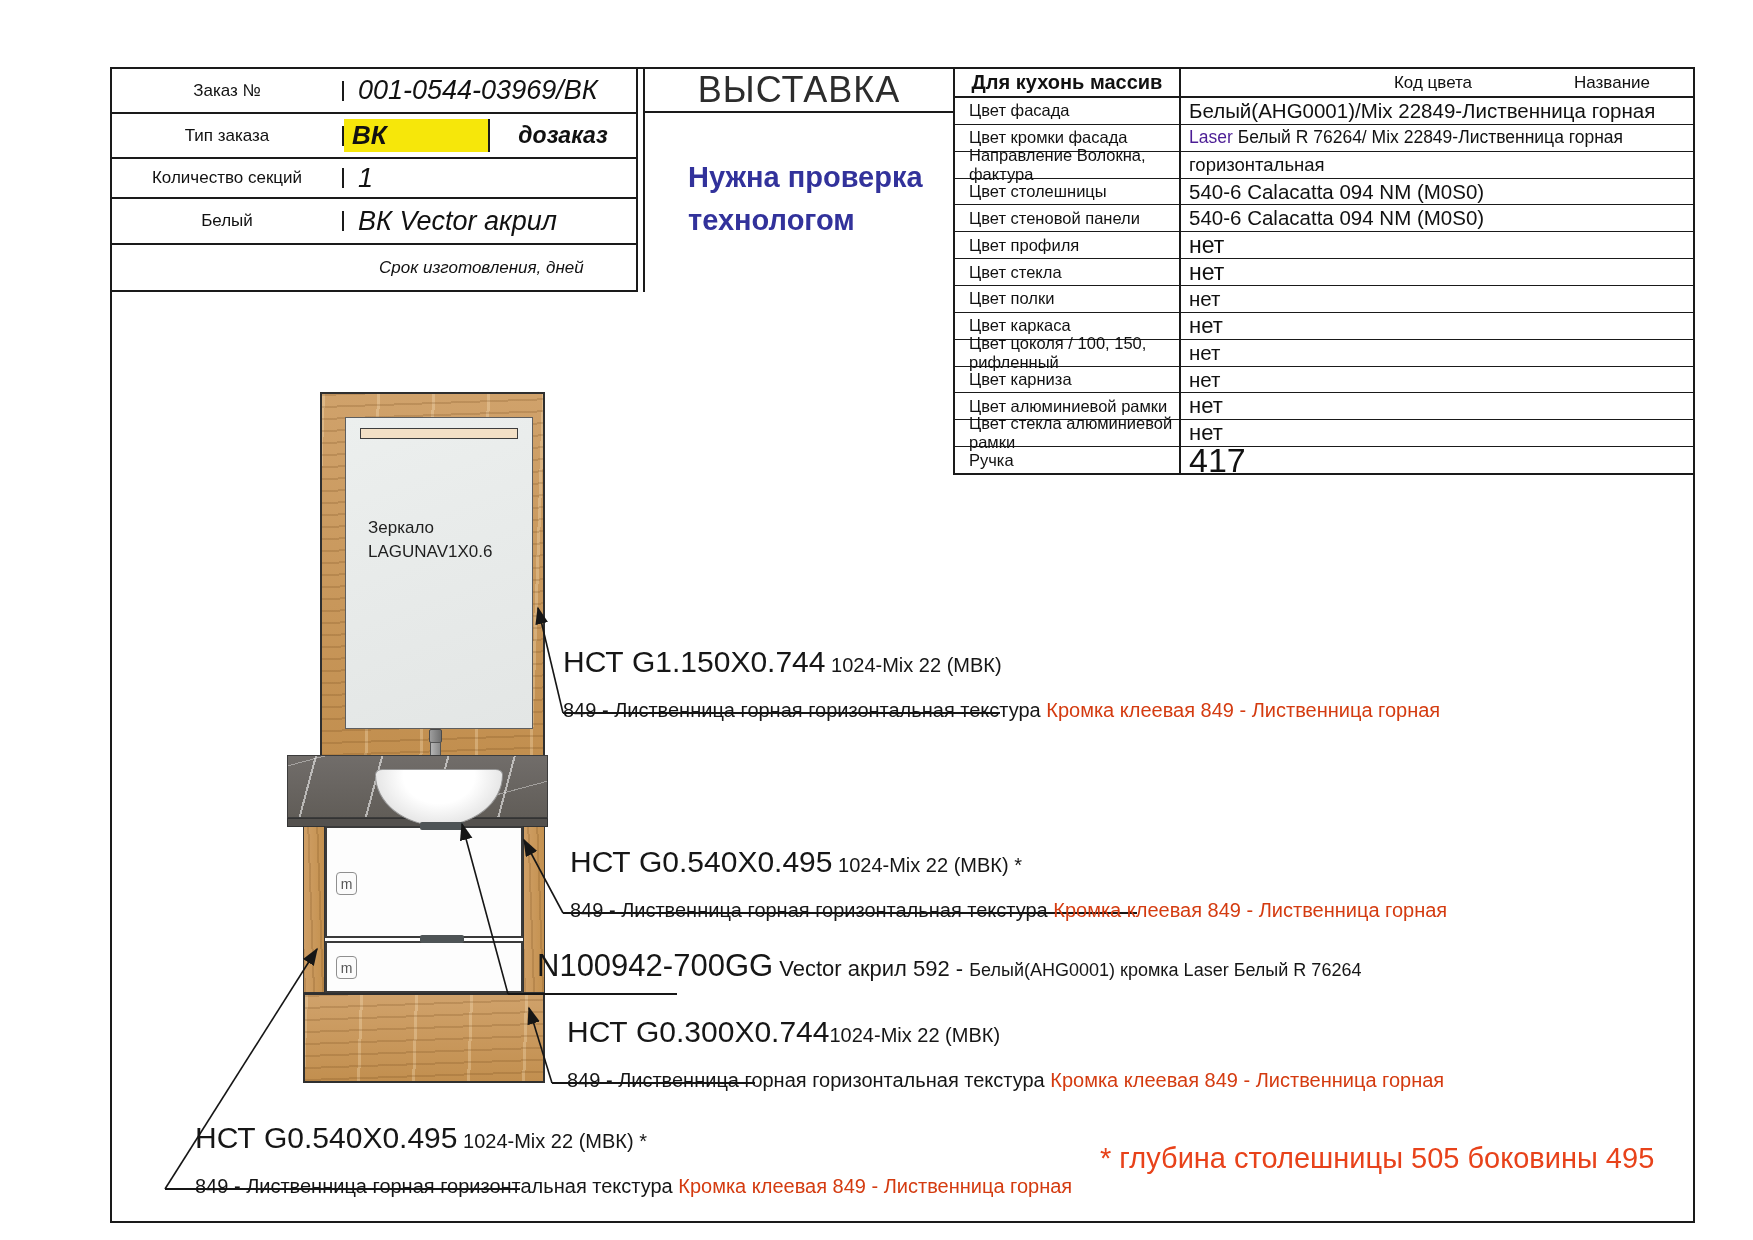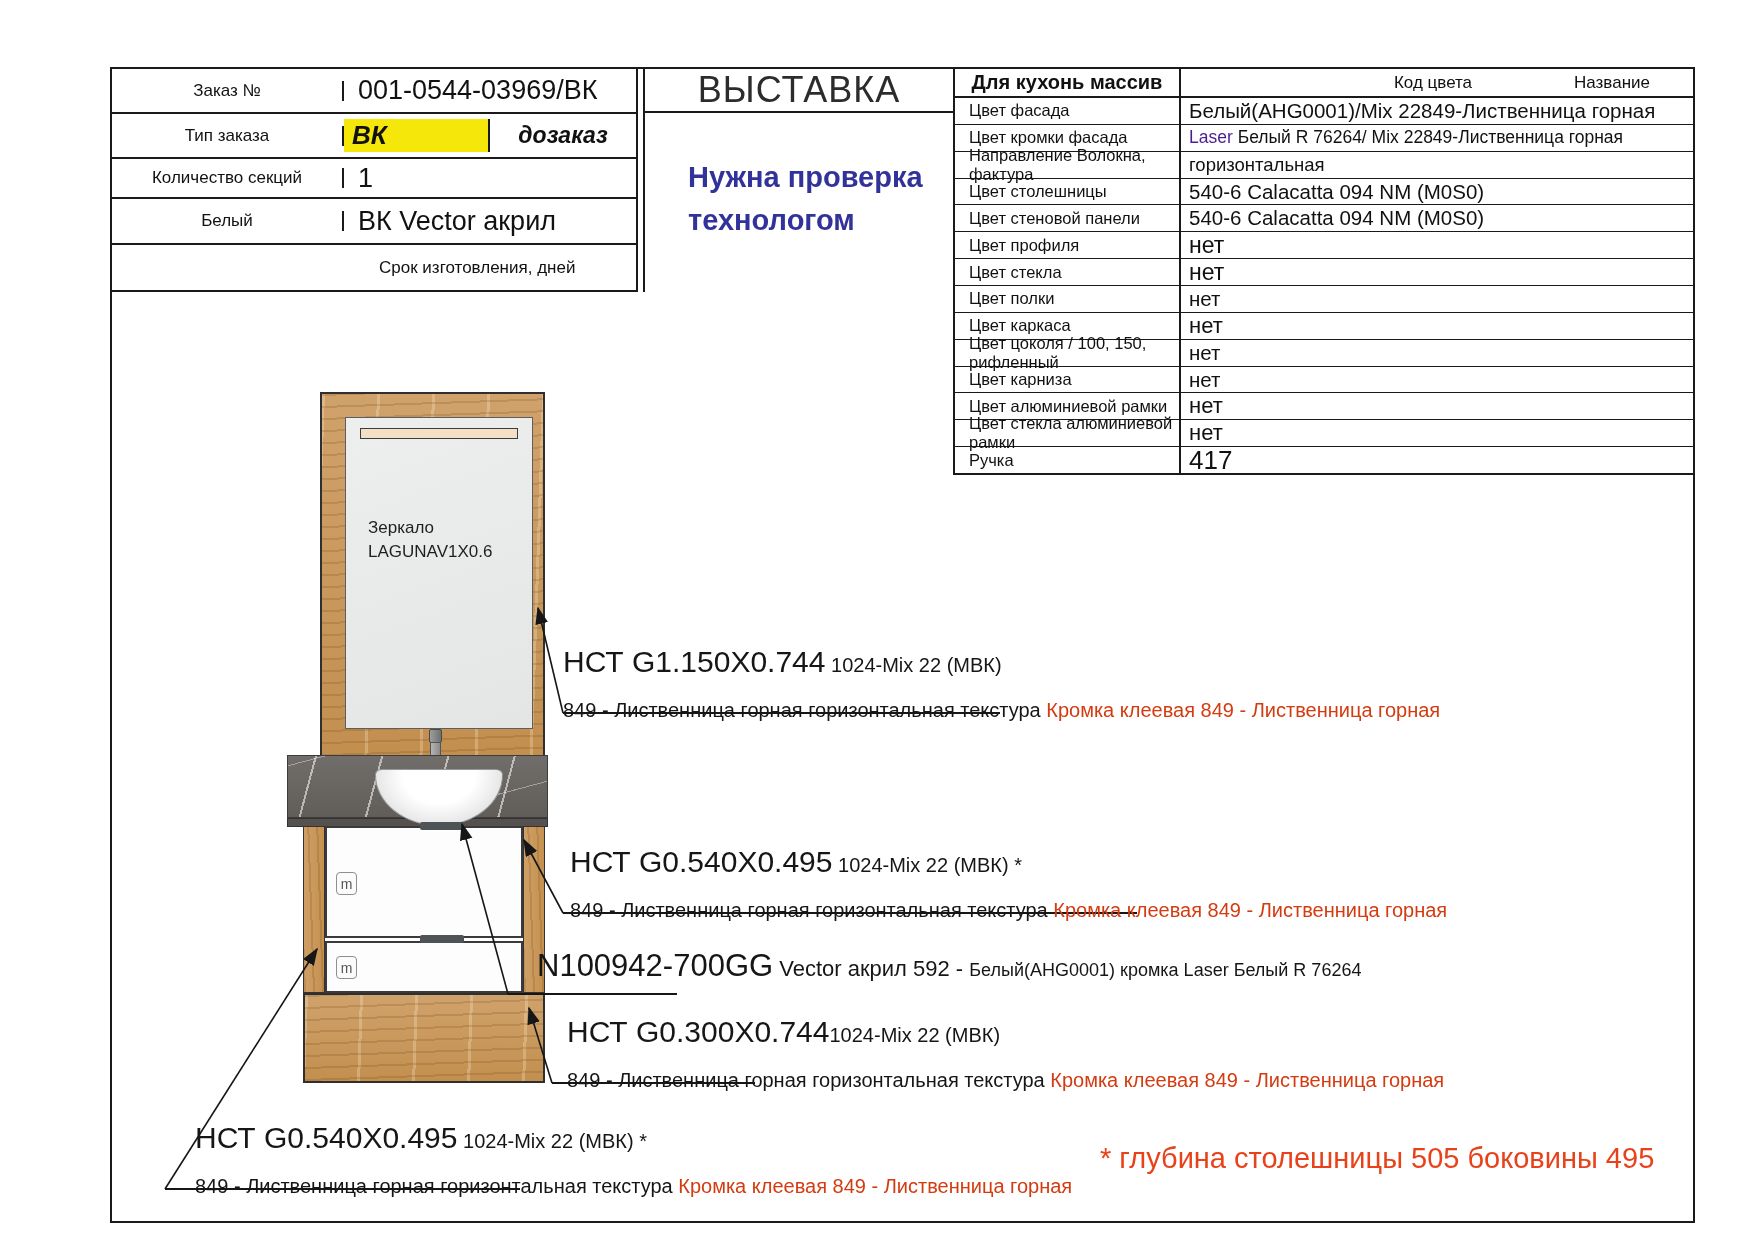--- a/index.html
+++ b/index.html
@@ -10,21 +10,21 @@
   
   .outer{left:110px;top:67px;width:1585px;height:1156px;border:2px solid #1a1a1a;box-sizing:border-box;}
 
   
   .order-tbl{left:110px;top:67px;width:528px;height:225px;border:2px solid #1a1a1a;
              box-sizing:border-box;display:flex;flex-direction:column;background:#fff;}
   .o-row{display:flex;border-bottom:2px solid #1a1a1a;box-sizing:border-box;align-items:center;}
   .o-row:last-child{border-bottom:none;}
   .o-label{width:232px;border-right:2px solid #1a1a1a;box-sizing:border-box;
            display:flex;align-items:center;justify-content:center;font-size:17px;}
-  .o-value{flex:1;display:flex;align-items:center;padding-left:14px;font-size:27px;}
+  .o-value{flex:1;display:flex;align-items:center;padding-left:14px;font-size:27px;font-style:italic;}
   .r1{height:45px;} .r2{height:45px;} .r3{height:40px;} .r4{height:46px;} .r5{flex:1;gap:21px;}
   .o-val-split{flex:1;display:flex;align-items:stretch;}
   .vk-cell{width:146px;border-right:2px solid #1a1a1a;box-sizing:border-box;
            display:flex;align-items:center;}
   .vk-hl{display:inline-block;background:#f6e70a;width:100%;height:33px;line-height:33px;
          font-size:26px;font-weight:bold;font-style:italic;padding-left:8px;box-sizing:border-box;}
   .dz-cell{flex:1;display:flex;align-items:center;justify-content:center;
            font-size:23px;font-weight:bold;font-style:italic;}
   .small-val{font-size:17px;}
 
@@ -42,21 +42,21 @@
   .ct-title{width:226px;border-right:2px solid #1a1a1a;box-sizing:border-box;text-align:center;
             font-weight:bold;font-size:20px;line-height:26px;}
   .ct-hcode{position:absolute;left:403px;top:0;width:150px;text-align:center;font-size:17px;line-height:27px;}
   .ct-hname{position:absolute;left:582px;top:0;width:150px;text-align:center;font-size:17px;line-height:27px;}
   .ct-row{flex:1;display:flex;border-bottom:1.5px solid #1a1a1a;box-sizing:border-box;min-height:0;}
   .ct-row:last-child{border-bottom:none;}
   .ct-label{width:226px;border-right:2px solid #1a1a1a;box-sizing:border-box;
             font-size:16.5px;display:flex;align-items:center;padding-left:14px;}
   .ct-value{flex:1;display:flex;align-items:center;padding-left:8px;white-space:pre;}
   .v20{font-size:20.5px;} .v17{font-size:17.5px;} .v18{font-size:18.5px;}
-  .v22{font-size:22px;} .v23{font-size:23px;} .v24{font-size:26px;}
+  .v22{font-size:22px;} .v23{font-size:23px;} .v24{font-size:34px;}
   .red{color:#4c1d95;}
 
   
   .wood-h{background:
       repeating-linear-gradient(178deg, rgba(110,68,22,.20) 0 2px, rgba(255,255,255,0) 2px 12px),
       repeating-linear-gradient(92deg, rgba(255,238,205,.28) 0 3px, rgba(255,255,255,0) 3px 55px),
       linear-gradient(180deg,#d0a26b,#c28f4f);}
   .wood-v{background:
       repeating-linear-gradient(88deg, rgba(110,68,22,.20) 0 2px, rgba(255,255,255,0) 2px 9px),
       linear-gradient(90deg,#cf9f66,#c4914f);}

